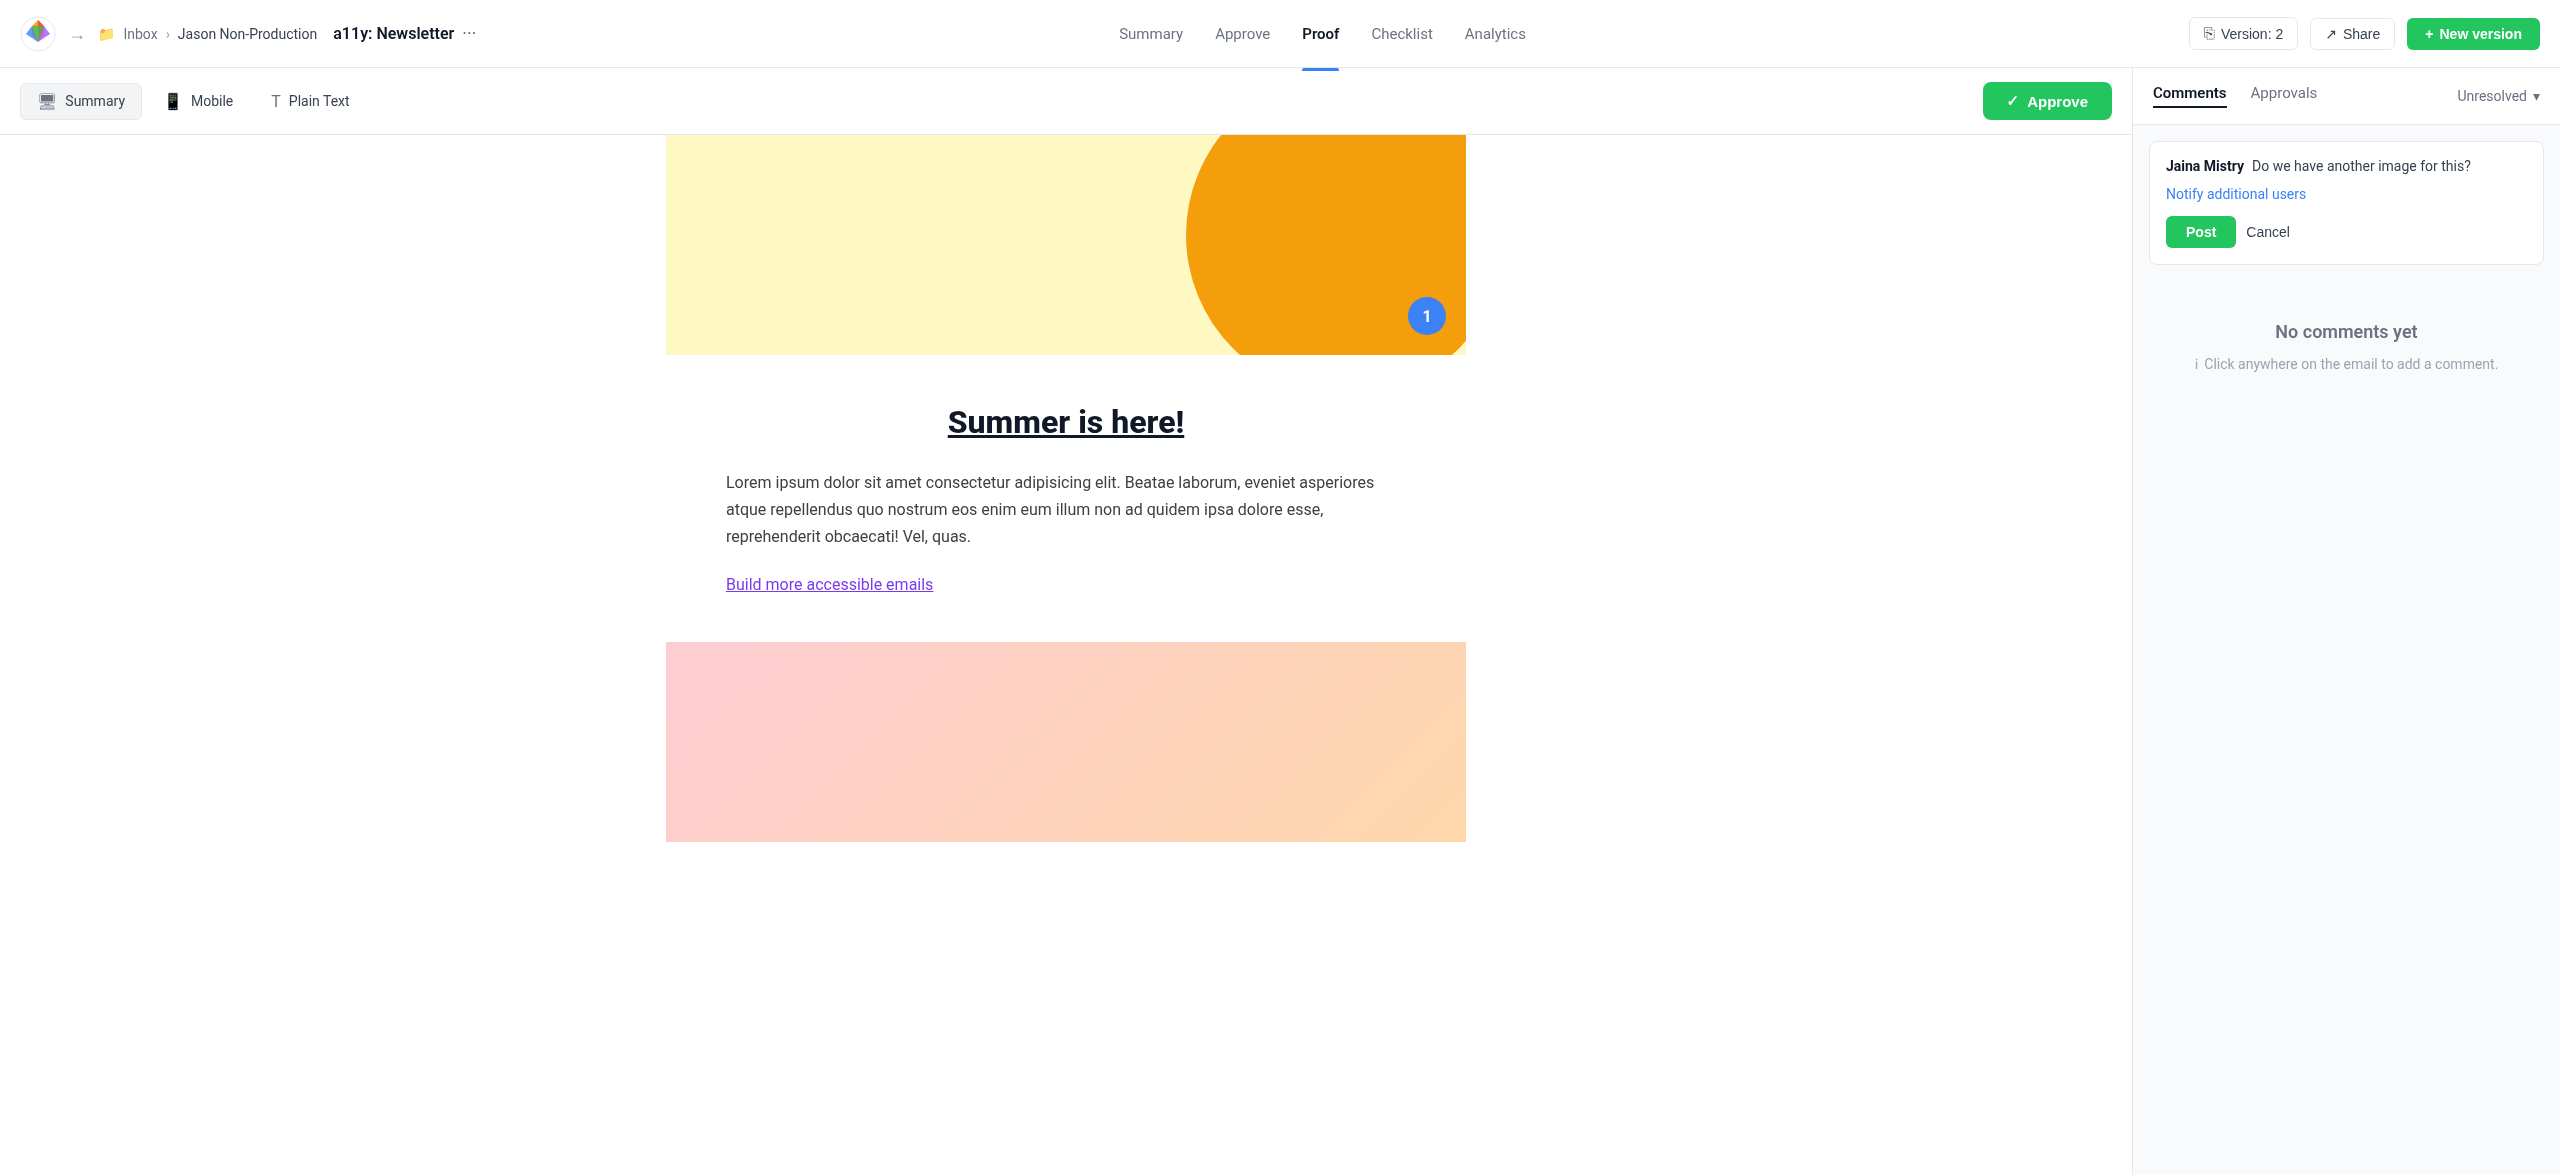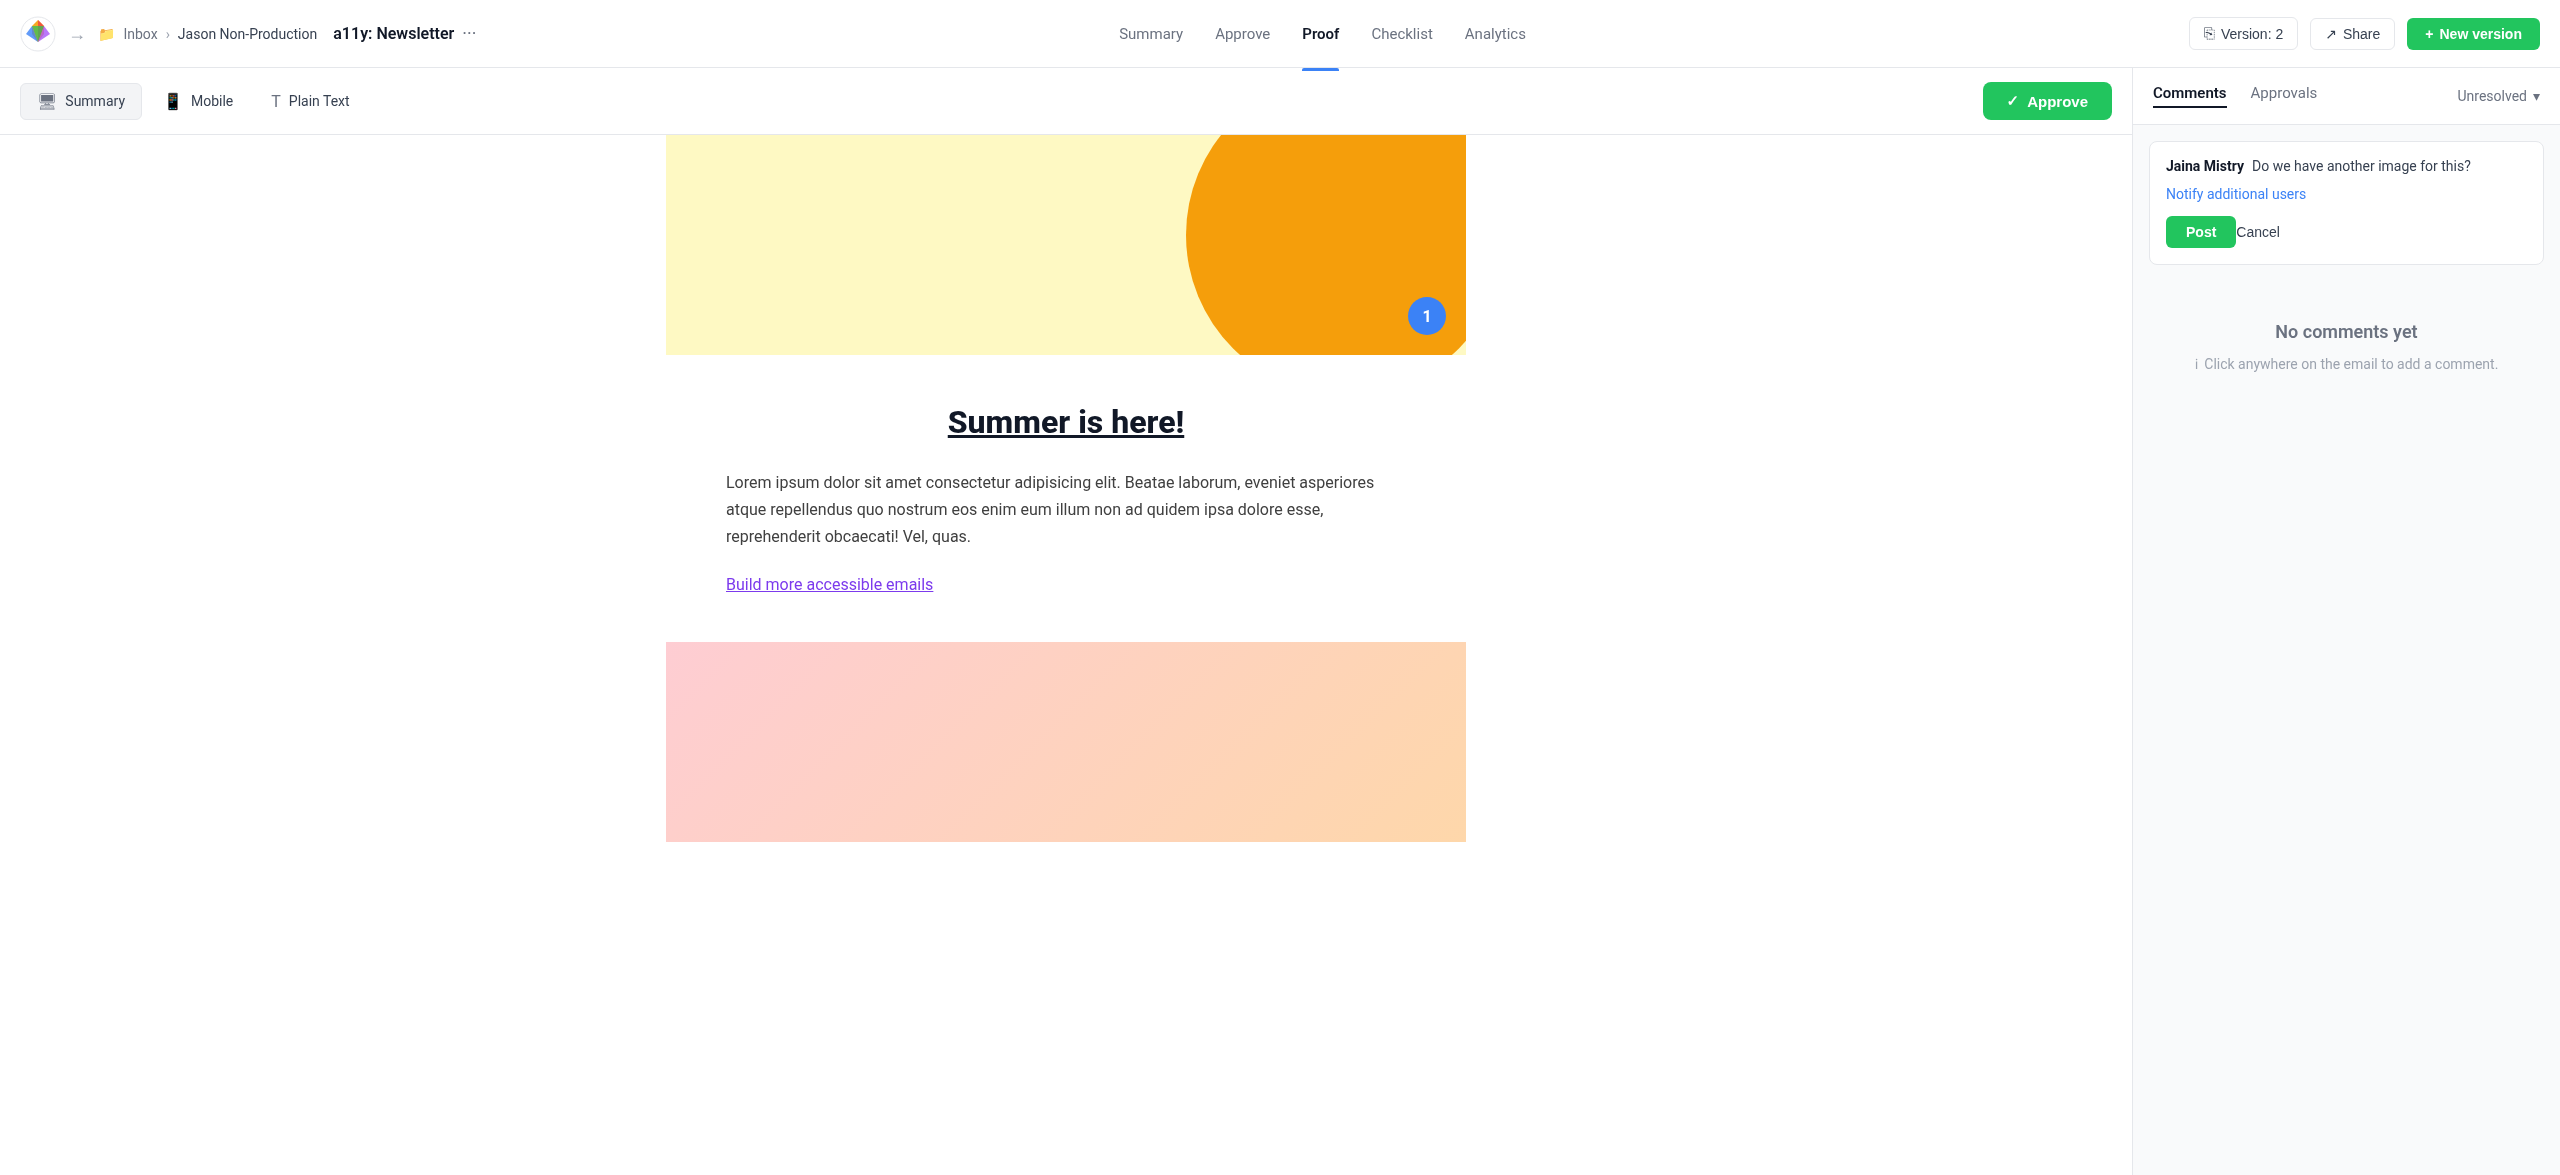--- a/index.html
+++ b/index.html
@@ -67,21 +67,21 @@
     .sidebar-tabs { display: flex; gap: 24px; }
     .sidebar-tab { font-size: 15px; color: #6b7280; cursor: pointer; padding-bottom: 4px; }
     .sidebar-tab.active { color: #111827; font-weight: 600; border-bottom: 2px solid #111827; }
     .sidebar-status { display: flex; align-items: center; gap: 6px; color: #6b7280; font-size: 14px; cursor: pointer; }
 
     
     .comment-card { margin: 16px; background: #fff; border: 1px solid #e5e7eb; border-radius: 8px; padding: 16px; }
     .comment-header { display: flex; align-items: center; gap: 8px; margin-bottom: 8px; }
     .commenter-name { font-weight: 700; color: #111827; font-size: 14px; }
     .notify-link { color: #3b82f6; font-size: 14px; margin-top: 12px; display: block; cursor: pointer; text-decoration: none; }
-    .comment-actions { display: flex; align-items: center; margin-top: 14px; }
+    .comment-actions { display: flex; align-items: center; gap: 10px; margin-top: 14px; }
     .post-btn { background: #22c55e; color: #fff; border: none; border-radius: 6px; padding: 8px 20px; font-size: 14px; font-weight: 600; cursor: pointer; }
     .cancel-btn { background: transparent; color: #374151; border: none; font-size: 14px; cursor: pointer; }
 
     
     .no-comments { padding: 40px 24px; text-align: center; color: #9ca3af; }
     .no-comments-title { font-size: 18px; font-weight: 600; color: #6b7280; margin-bottom: 12px; }
     .no-comments-hint { font-size: 14px; color: #9ca3af; display: flex; align-items: center; justify-content: center; gap: 6px; }
 
     
     ::-webkit-scrollbar { width: 6px; }

